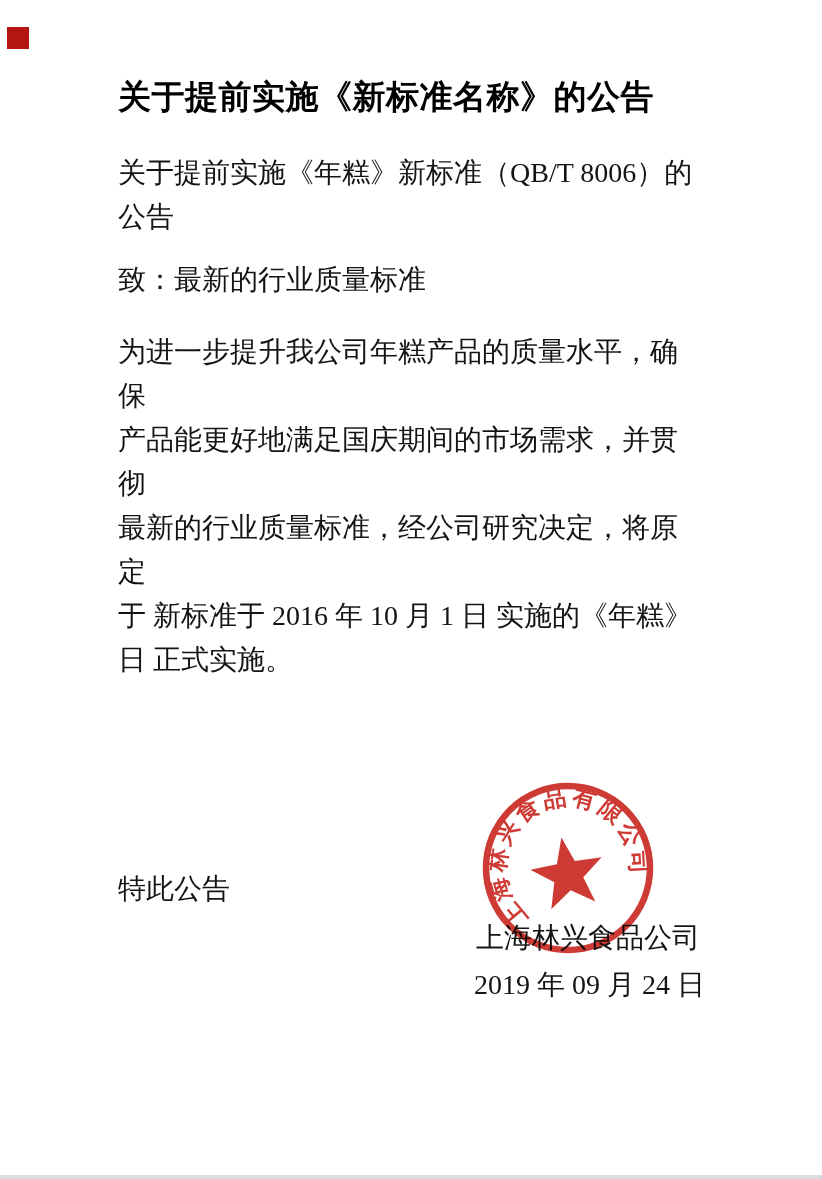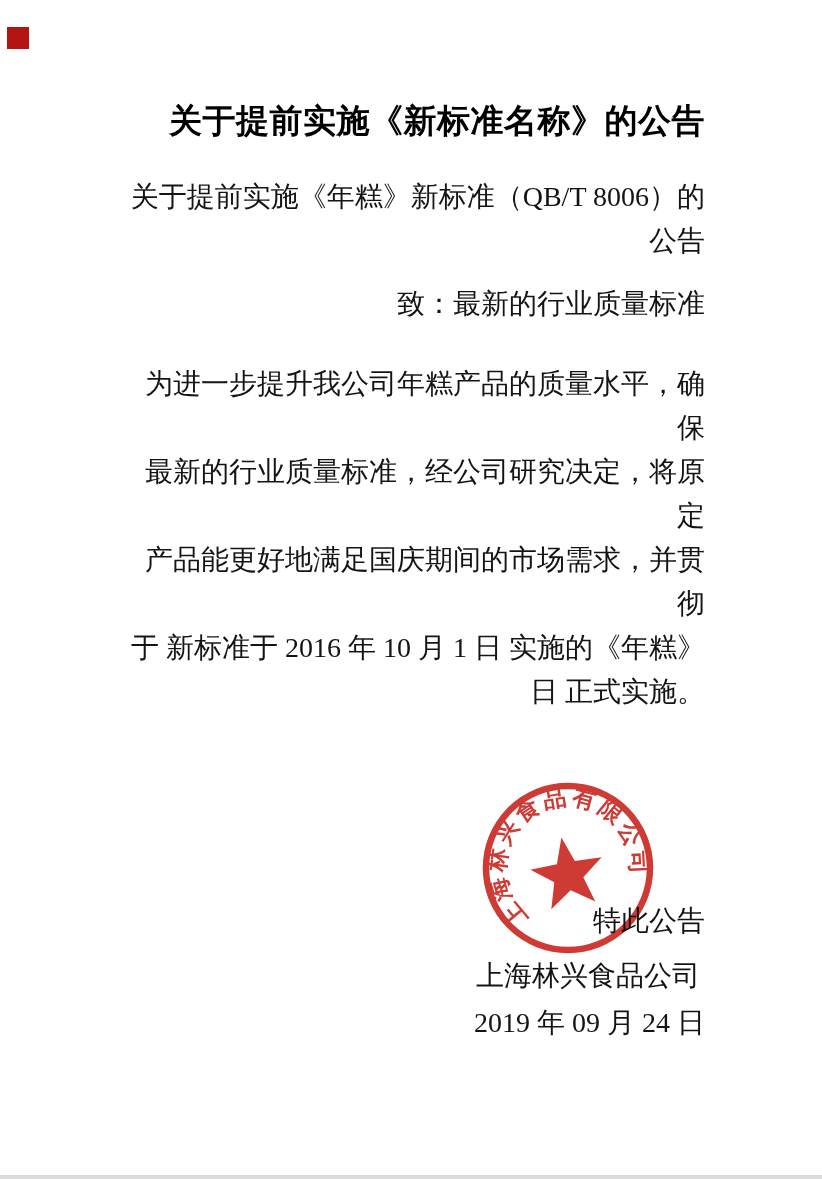--- a/index.html
+++ b/index.html
@@ -17,36 +17,36 @@
     width: 22px; height: 22px;
   }
   .doc {
     position: absolute;
     left: 0; top: 0;
     width: 822px;
     padding: 0 117px 0 118px;
     box-sizing: border-box;
   }
   .doc-title {
-    margin: 100px 0 0 0;
+    margin: 76px 0 0 0;
     font-family: "Liberation Sans", "DejaVu Sans", sans-serif;
     font-weight: 700;
     font-size: 33px;
     line-height: 42px;
-    text-align: right;
+    text-align: left;
     color: #000000;
     letter-spacing: 0.5px;
   }
-  .para { font-size: 28px; line-height: 44px; text-align: right; }
+  .para { font-size: 28px; line-height: 44px; }
   .para-subject   { margin-top: 33px; }
   .para-recipient { margin-top: 19px; }
-  .para-body      { margin-top: 36px; }
-  .para-closing   { margin-top: 185px; margin-left: 41px; }
+  .para-body      { margin-top: 28px; }
+  .para-closing   { margin-top: 185px; }
   .signature-block {
-    margin-top: 9px;
+    margin-top: 3px;
     font-size: 28px;
     line-height: 47px;
     text-align: right;
   }
   .sig-company { padding-right: 5px; }
   .stamp {
     position: absolute;
     left: 480px; top: 780px;
     width: 178px; height: 178px;
     mix-blend-mode: multiply;
@@ -78,22 +78,22 @@
 
   <div class="para para-subject">
     <div>关于提前实施《年糕》新标准（QB/T 8006）的</div>
     <div>公告</div>
   </div>
 
   <div class="para para-recipient">致：最新的行业质量标准</div>
 
   <div class="para para-body">
     <div>为进一步提升我公司年糕产品的质量水平，确保</div>
+    <div>产品能更好地满足国庆期间的市场需求，并贯彻</div>
     <div>最新的行业质量标准，经公司研究决定，将原定</div>
-    <div>产品能更好地满足国庆期间的市场需求，并贯彻</div>
     <div>于 新标准于 2016 年 10 月 1 日 实施的《年糕》</div>
     <div>日 正式实施。</div>
   </div>
 
   <div class="para para-closing">特此公告</div>
 
   <div class="signature-block">
     <div class="sig-company">上海林兴食品公司</div>
     <div>2019 年 09 月 24 日</div>
   </div>

